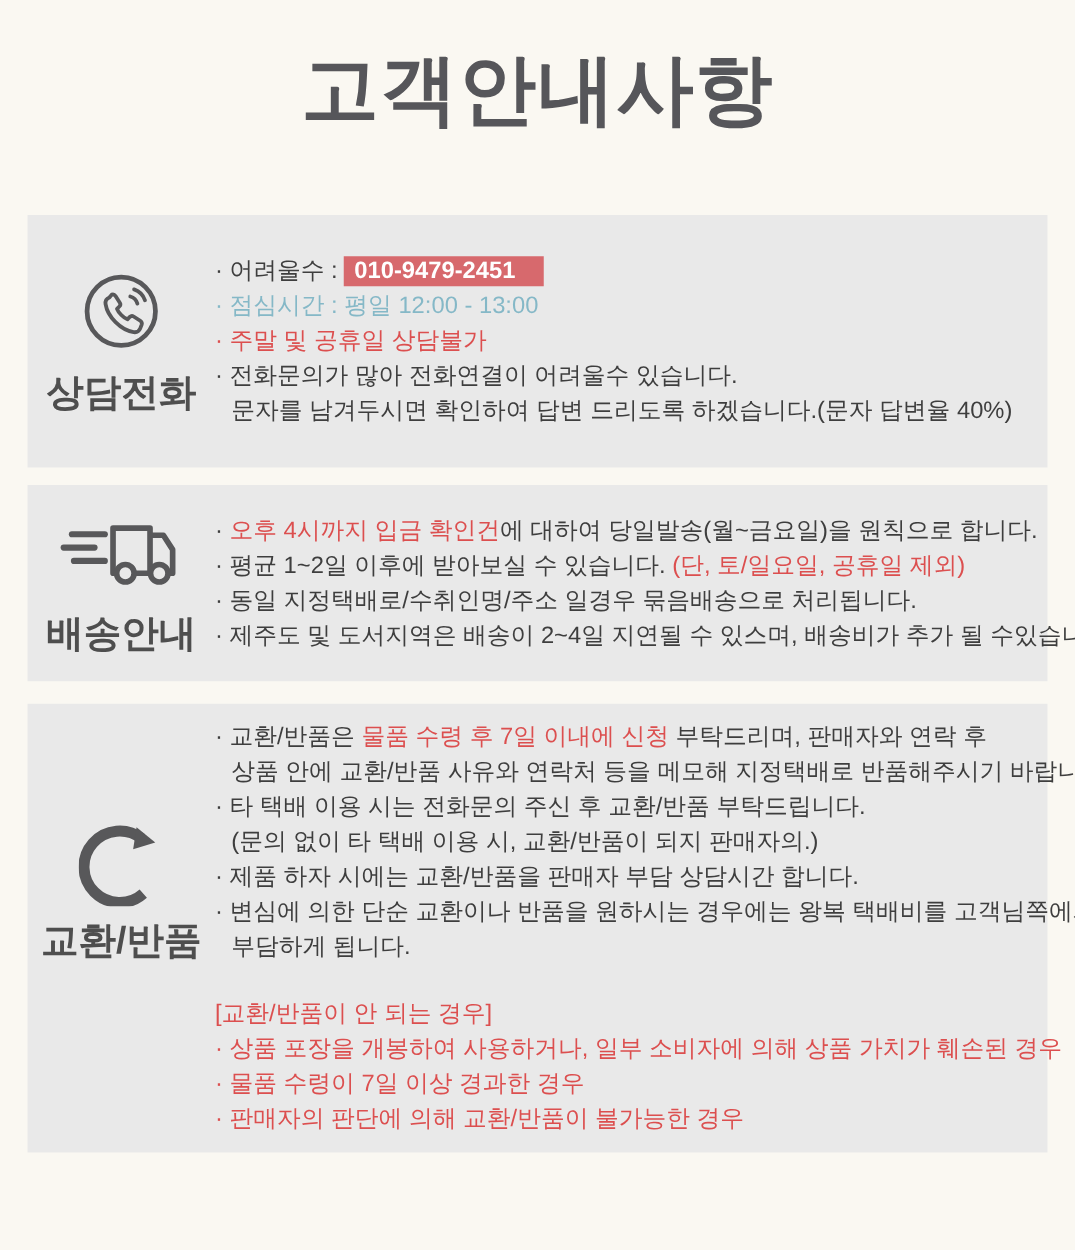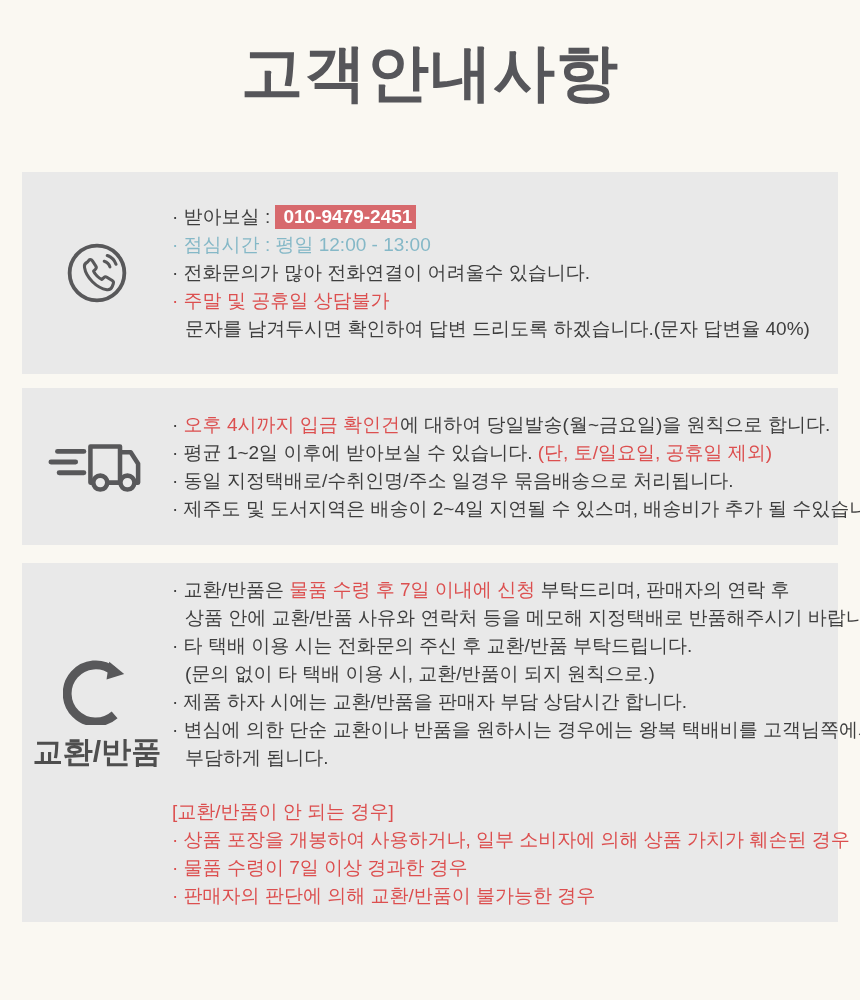--- a/index.html
+++ b/index.html
@@ -60,87 +60,89 @@
     padding-right:10px;
   }
   .line{white-space:nowrap;}
   .line.indent{padding-left:13px;}
   .line.spacer{height:26px;}
   .seg-red{color:var(--red);}
   .seg-blue{color:var(--blue);margin-top:48px;}
   .seg-highlight{
     background:var(--hl);color:#ffffff;
     font-weight:bold;
-    padding:1px 4px 2px 8px;
+    padding:1px 23px 2px 8px;
     text-align:right;
   }
 </style>
 </head>
 <body>
 
 <h1 class="page-title">고객안내사항</h1>
 <div class="title-gap"></div>
 
 <div class="panel sec1">
   <div class="icon-col">
     <span>
       <svg width="76" height="76" viewBox="0 0 100 100" fill="none">
         <circle cx="50" cy="50" r="36" stroke="#58585a" stroke-width="5"></circle>
         <path d="M37.5 35.5 c-2.5 1 -4.5 3.5 -4 7 c1 6.5 4.5 13 10.5 19 c6 6 12.5 9.5 19 10.5 c3.5 0.5 6 -1.5 7 -4 l1.5 -4 c0.5 -1.5 0 -3 -1.5 -4 l-7 -4.5 c-1.5 -1 -3 -0.5 -4 0.5 l-2.5 2.5 c-4 -1.5 -9.5 -7 -11 -11 l2.5 -2.5 c1 -1 1.5 -2.5 0.5 -4 l-4.5 -7 c-1 -1.5 -2.5 -2 -4 -1.5 z" stroke="#58585a" stroke-width="4" stroke-linejoin="round"></path>
         <path d="M59.5 34.5 a11 11 0 0 1 7.5 7.5" stroke="#58585a" stroke-width="4" stroke-linecap="round"></path>
         <path d="M63.5 27 a18.5 18.5 0 0 1 11.5 11.5" stroke="#58585a" stroke-width="4" stroke-linecap="round"></path>
       </svg>
     </span>
+    <span class="section-label">상담전화</span>
   </div>
   <div class="text-col">
-      <div class="line"><span class="seg-normal">· 받아보실 : </span><span class="seg-highlight">010-9479-2451</span></div>
+      <div class="line"><span class="seg-normal">· 어려울수 : </span><span class="seg-highlight">010-9479-2451</span></div>
       <div class="line"><span class="seg-blue">· 점심시간 : 평일 12:00 - 13:00</span></div>
+      <div class="line"><span class="seg-red">· 주말 및 공휴일 상담불가</span></div>
       <div class="line"><span class="seg-normal">· 전화문의가 많아 전화연결이 어려울수 있습니다.</span></div>
-      <div class="line"><span class="seg-red">· 주말 및 공휴일 상담불가</span></div>
       <div class="line indent"><span class="seg-normal">문자를 남겨두시면 확인하여 답변 드리도록 하겠습니다.(문자 답변율 40%)</span></div>
     </div>
 </div>
 
 <div class="panel sec2">
   <div class="icon-col">
     <span>
       <svg width="106" height="74" viewBox="0 0 120 90" fill="none">
         <path d="M12 26 H44" stroke="#58585a" stroke-width="6" stroke-linecap="round"></path>
         <path d="M4 39 H34" stroke="#58585a" stroke-width="6" stroke-linecap="round"></path>
         <path d="M14 52 H44" stroke="#58585a" stroke-width="6" stroke-linecap="round"></path>
         <path d="M52 64 V20 H88 V64 H52 Z" stroke="#58585a" stroke-width="5.5" stroke-linejoin="round"></path>
         <path d="M88 27 H101 L110 41 V64 H88" stroke="#58585a" stroke-width="5.5" stroke-linejoin="round"></path>
         <circle cx="64" cy="64" r="8.5" fill="#e9e9e9" stroke="#58585a" stroke-width="5.5"></circle>
         <circle cx="97" cy="64" r="8.5" fill="#e9e9e9" stroke="#58585a" stroke-width="5.5"></circle>
       </svg>
     </span>
+    <span class="section-label">배송안내</span>
   </div>
   <div class="text-col">
       <div class="line"><span class="seg-normal">· </span><span class="seg-red">오후 4시까지 입금 확인건</span><span class="seg-normal">에 대하여 당일발송(월~금요일)을 원칙으로 합니다.</span></div>
       <div class="line"><span class="seg-normal">· 평균 1~2일 이후에 받아보실 수 있습니다. </span><span class="seg-red">(단, 토/일요일, 공휴일 제외)</span></div>
       <div class="line"><span class="seg-normal">· 동일 지정택배로/수취인명/주소 일경우 묶음배송으로 처리됩니다.</span></div>
       <div class="line"><span class="seg-normal">· 제주도 및 도서지역은 배송이 2~4일 지연될 수 있스며, 배송비가 추가 될 수있습니다.</span></div>
     </div>
 </div>
 
 <div class="panel sec3">
   <div class="icon-col">
     <span>
       <svg width="68" height="68" viewBox="0 0 100 100" fill="none">
         <path d="M74 20.5 A42 42 0 1 0 75.9 85.1" stroke="#58585a" stroke-width="13" fill="none"></path>
         <polygon points="68,7 90,25 64,33" fill="#58585a"></polygon>
       </svg>
     </span>
     <span class="section-label">교환/반품</span>
   </div>
   <div class="text-col">
-      <div class="line"><span class="seg-normal">· 교환/반품은 </span><span class="seg-red">물품 수령 후 7일 이내에 신청</span><span class="seg-normal"> 부탁드리며, 판매자의 연락 후</span></div>
+      <div class="line"><span class="seg-normal">· 교환/반품은 </span><span class="seg-red">물품 수령 후 7일 이내에 신청</span><span class="seg-normal"> 부탁드리며, 판매자와 연락 후</span></div>
       <div class="line indent"><span class="seg-normal">상품 안에 교환/반품 사유와 연락처 등을 메모해 지정택배로 반품해주시기 바랍니다.</span></div>
       <div class="line"><span class="seg-normal">· 타 택배 이용 시는 전화문의 주신 후 교환/반품 부탁드립니다.</span></div>
-      <div class="line indent"><span class="seg-normal">(문의 없이 타 택배 이용 시, 교환/반품이 되지 원칙으로.)</span></div>
+      <div class="line indent"><span class="seg-normal">(문의 없이 타 택배 이용 시, 교환/반품이 되지 판매자의.)</span></div>
       <div class="line"><span class="seg-normal">· 제품 하자 시에는 교환/반품을 판매자 부담 상담시간 합니다.</span></div>
       <div class="line"><span class="seg-normal">· 변심에 의한 단순 교환이나 반품을 원하시는 경우에는 왕복 택배비를 고객님쪽에서</span></div>
       <div class="line indent"><span class="seg-normal">부담하게 됩니다.</span></div>
       <div class="line spacer"></div>
       <div class="line"><span class="seg-red">[교환/반품이 안 되는 경우]</span></div>
       <div class="line"><span class="seg-red">· 상품 포장을 개봉하여 사용하거나, 일부 소비자에 의해 상품 가치가 훼손된 경우</span></div>
       <div class="line"><span class="seg-red">· 물품 수령이 7일 이상 경과한 경우</span></div>
       <div class="line"><span class="seg-red">· 판매자의 판단에 의해 교환/반품이 불가능한 경우</span></div>
     </div>
 </div>

